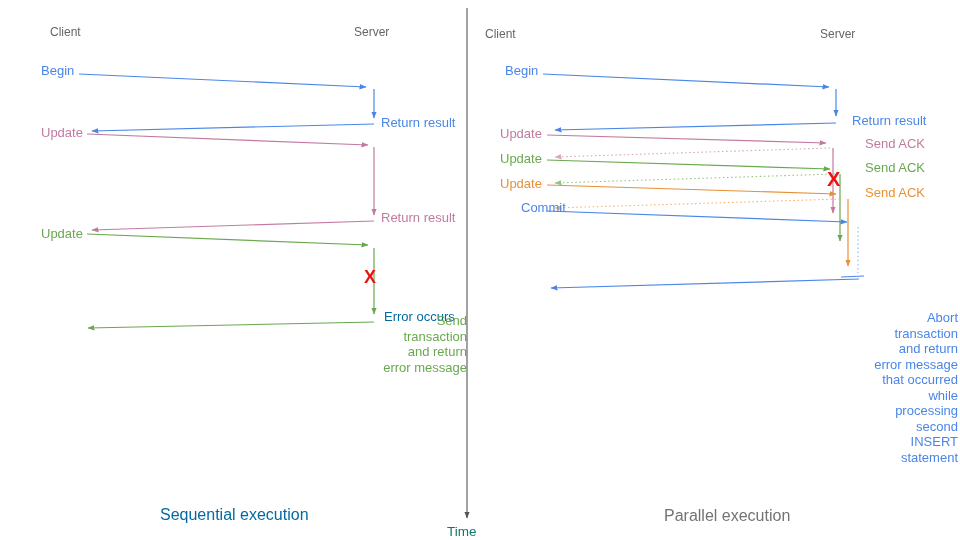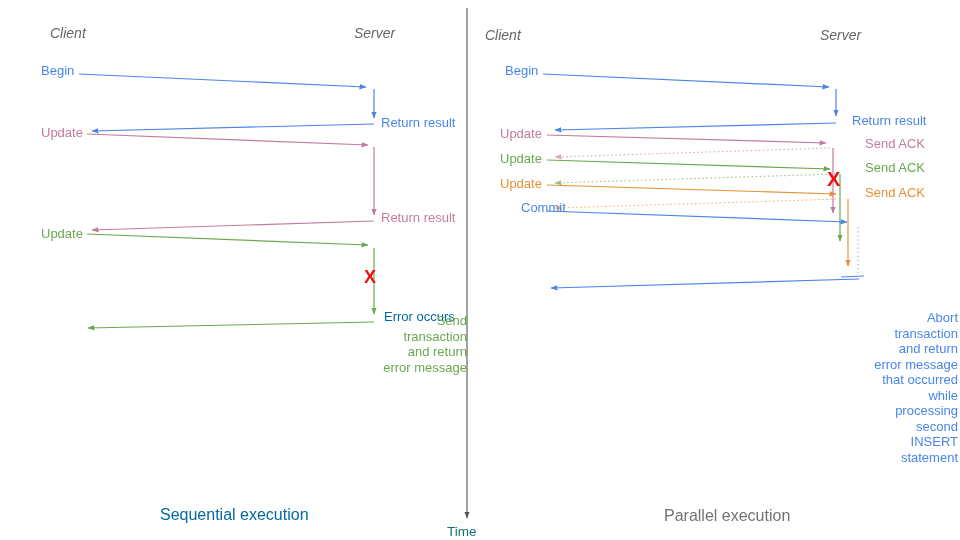--- a/index.html
+++ b/index.html
@@ -2,21 +2,21 @@
 <html><head>
 <meta charset="utf-8">
 <style>
   html,body{margin:0;padding:0;}
   body{
     width:960px;height:540px;position:relative;background:#ffffff;
     font-family:"Liberation Sans", sans-serif;overflow:hidden;
   }
   #wire{position:absolute;left:0;top:0;width:960px;height:540px;}
   .lbl{position:absolute;font-size:13px;white-space:nowrap;line-height:14px;text-align:right;}
-  .hdr{position:absolute;font-size:14px;font-style:italic;white-space:nowrap;}
+  .hdr{position:absolute;font-size:12px;white-space:nowrap;}
   .wrap{white-space:normal;width:86px;line-height:15.5px;}
   .xmark{position:absolute;font-weight:bold;font-size:18px;line-height:16px;}
   .xmark.big{font-size:20px;}
   .caption{position:absolute;font-size:16px;white-space:nowrap;}
   .time{position:absolute;font-size:13.5px;white-space:nowrap;}
 </style>
 </head>
 <body>
 
 <svg id="wire" viewBox="0 0 960 540">

